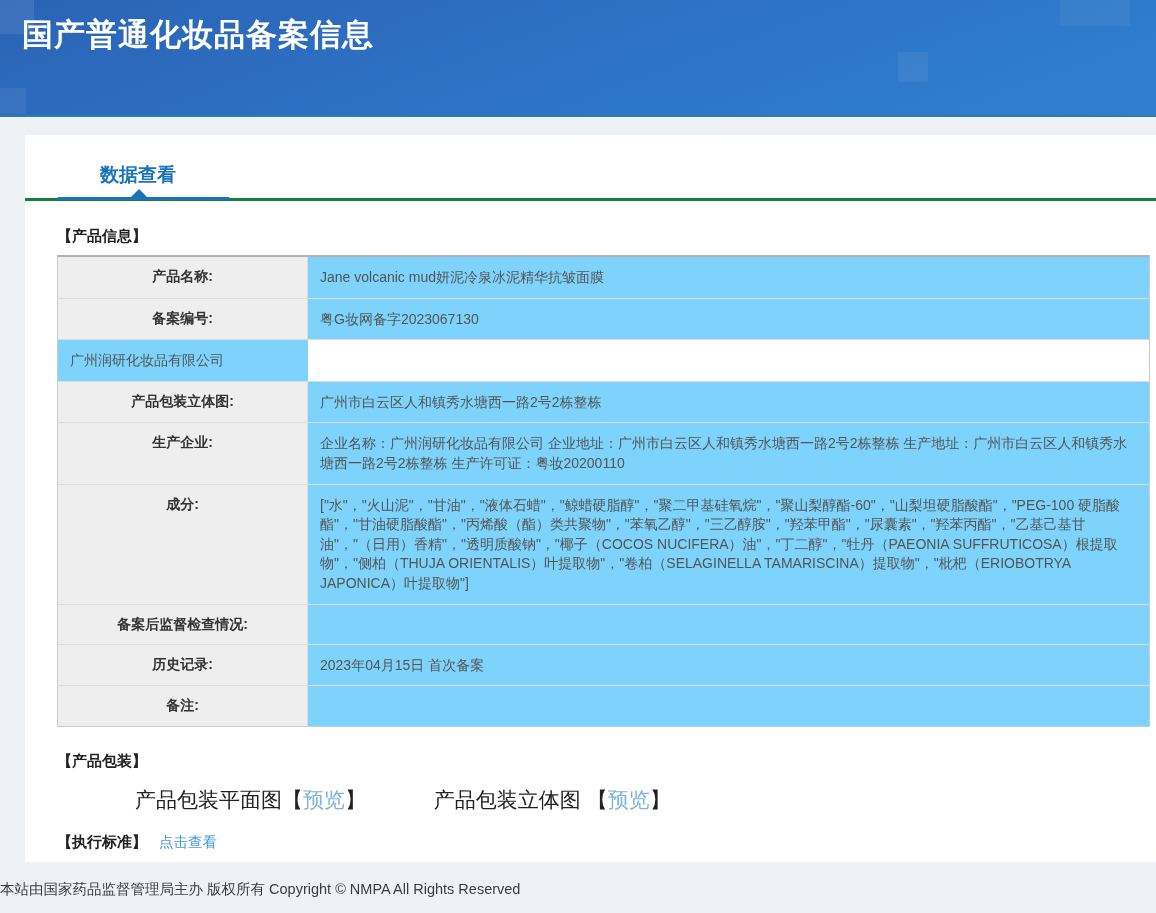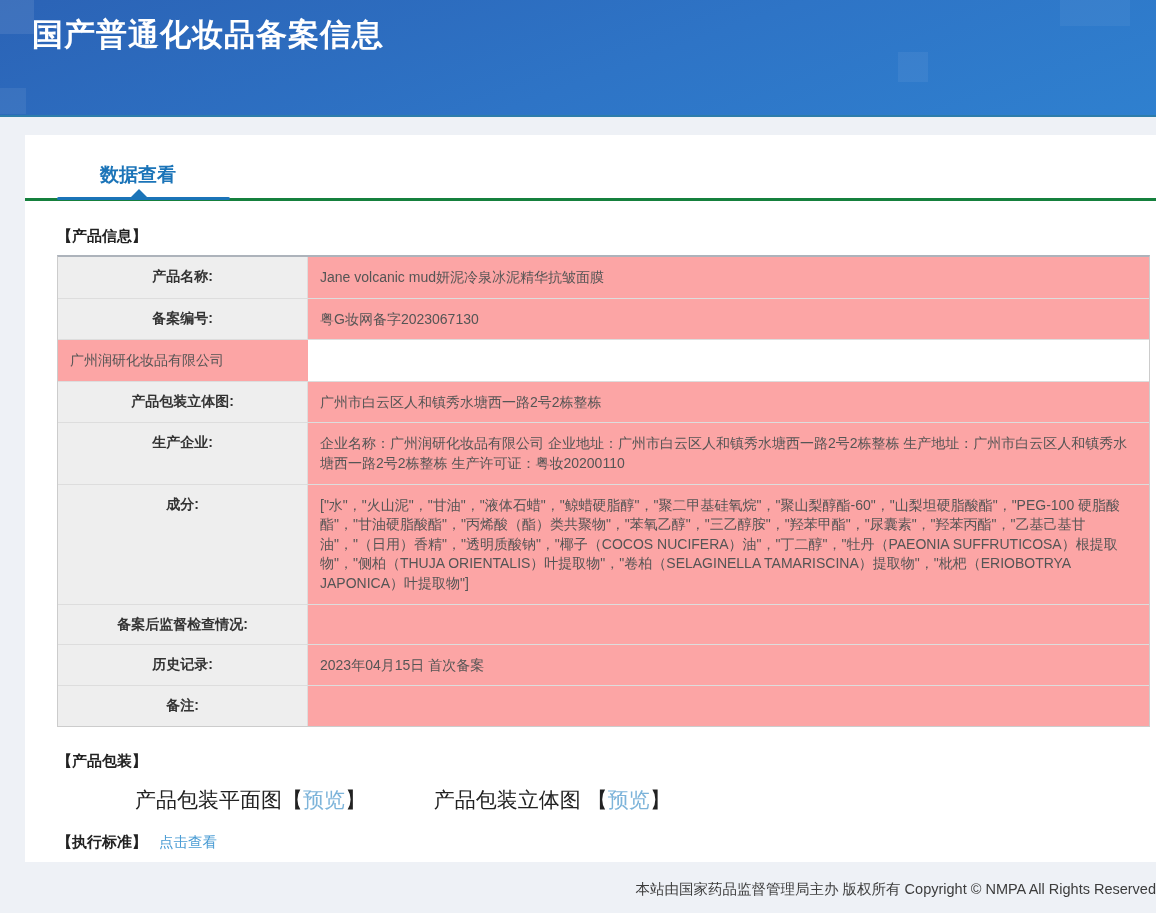--- a/index.html
+++ b/index.html
@@ -16,21 +16,21 @@
     background: linear-gradient(160deg, #2b63b6 0%, #2e74c6 55%, #2f80cf 100%);
     border-bottom: 2px solid #2d7dab;
     position: relative;
     overflow: hidden;
   }
   .site-header h1 {
     color: #ffffff;
     font-size: 31px;
     font-weight: bold;
     letter-spacing: 1px;
-    padding: 14px 0 0 32px;
+    padding: 14px 0 0 22px;
   }
   .deco { position: absolute; background: rgba(255,255,255,0.09); }
   .deco.d1 { left:0; top:0; width:34px; height:34px; }
   .deco.d2 { left:0; top:88px; width:26px; height:26px; background:rgba(255,255,255,0.07);}
   .deco.d3 { left:898px; top:52px; width:30px; height:30px; background:rgba(255,255,255,0.06);}
   .deco.d4 { left:1060px; top:0; width:70px; height:26px; background:rgba(255,255,255,0.05);}
   
   .card {
     position: absolute;
     left: 25px; right: 0; top: 135px; bottom: 51px;
@@ -90,21 +90,21 @@
   .cell-label {
     background: #eeeeee;
     border-right: 1px solid #dddddd;
     padding: 11px 14px 10px 14px;
     font-size: 14px;
     font-weight: bold;
     color: #333333;
     text-align: center;
   }
   .cell-value {
-    background: #fca5a5;
+    background: #7dd3fc;
     padding: 11px 14px 10px 12px;
     font-size: 14px;
     color: #555555;
     line-height: 1.4;
   }
   .info-row.short { min-height: 35px; }
   
   .pack-title { margin-top: 25px; }
   .pack-row {
     margin: 15px 0 0 110px;
@@ -123,21 +123,21 @@
     display: flex;
     align-items: baseline;
   }
   .std-row .std-head { font-weight: bold; color: #222222; }
   .std-row .link { margin-left: 12px; font-size: 14.5px; }
   
   .footer {
     position: absolute;
     left: 0; right: 0; bottom: 0;
     height: 46px;
-    text-align: right;
+    text-align: left;
     padding-top: 13px;
     font-size: 14.5px;
     color: #3c3c3c;
     background: #eef1f6;
   }
 </style>
 </head>
 <body>
 
 <header class="site-header">

